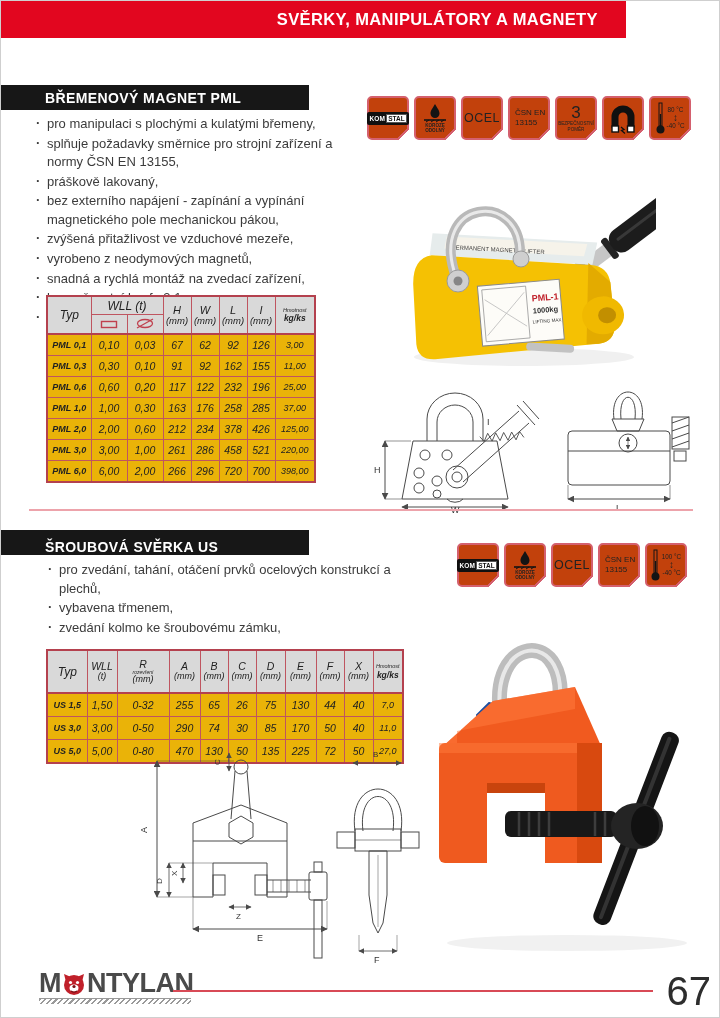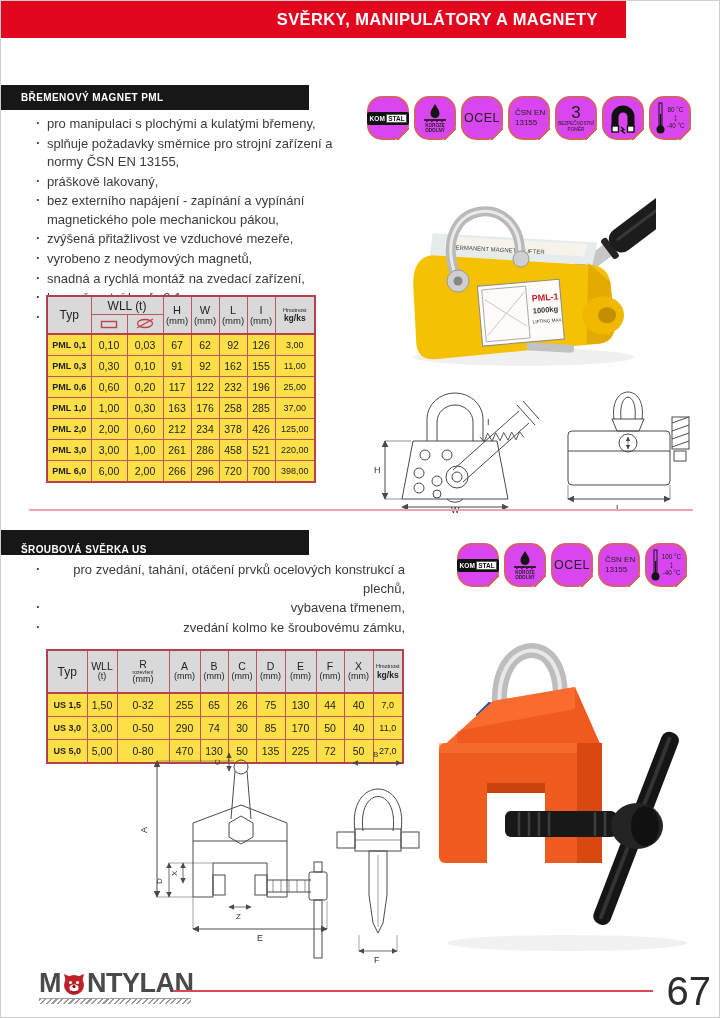--- a/index.html
+++ b/index.html
@@ -7,47 +7,47 @@
         font-family:"Liberation Sans",sans-serif;overflow:hidden;}
 
   
   .banner{position:absolute;left:0;top:0;width:625px;height:37px;background:#e2061f;
           display:flex;align-items:center;justify-content:flex-end;}
   .banner-title{color:#fff;font-size:16.5px;font-weight:600;letter-spacing:.4px;padding-right:28px;}
 
   
   .sec-header{position:absolute;left:0;width:308px;height:25px;background:#171717;
               display:flex;align-items:center;}
-  .sec-header span{color:#fff;font-size:10px;font-weight:700;letter-spacing:.4px;padding-left:20px;}
+  .sec-header span{color:#fff;font-size:14px;font-weight:700;letter-spacing:.4px;padding-left:44px;}
 
   
   ul.bullets{position:absolute;margin:0;padding:0;list-style:none;color:#3b3b3b;font-size:13px;line-height:1.43;}
   ul.bullets li{position:relative;padding-left:12px;margin-bottom:1px;}
   ul.bullets li::before{content:"·";position:absolute;left:1px;top:-1px;font-weight:700;color:#3b3b3b;}
 
   
   .badge-row{position:absolute;display:flex;gap:5px;}
-  .badge{position:relative;width:42px;height:44px;background:#d946ef;border:2px solid #d4606e;border-radius:15px;
+  .badge{position:relative;width:42px;height:44px;background:#c2410c;border:2px solid #d4606e;border-radius:5px;
          box-sizing:border-box;display:flex;flex-direction:column;align-items:center;justify-content:center;overflow:visible;}
   .badge::after{content:"";position:absolute;right:-2px;bottom:-2px;width:12px;height:12px;
          background:linear-gradient(to bottom right,rgba(255,255,255,0) calc(50% - 1px),#d4606e calc(50% - 1px),#d4606e calc(50% + 1px),#ffffff calc(50% + 1px));}
   .komstal{display:flex;align-items:center;background:#101010;border-radius:2px;padding:2px 2px;}
   .k-kom{color:#fff;font-size:6.5px;font-weight:700;letter-spacing:.2px;}
   .k-stal{background:#fff;color:#101010;font-size:6.5px;font-weight:700;margin-left:1px;padding:0 1px;border:1px solid #555;}
   .b-tiny{font-size:4.6px;color:#222;line-height:1.15;text-align:center;font-weight:700;}
   .b-ocel{font-size:12.5px;color:#222;letter-spacing:.5px;}
   .b-csn{font-size:8px;color:#222;line-height:1.2;text-align:left;width:100%;padding-left:5px;box-sizing:border-box;}
   .b-ratio-num{font-size:17px;color:#222;line-height:1;}
   .b-thermo{display:flex;align-items:center;gap:2px;}
   .b-thermo-col{display:flex;flex-direction:column;align-items:center;line-height:1;}
   .b-temp{font-size:6.3px;color:#222;}
   .b-arrow{font-size:10px;color:#222;line-height:1;}
 
   
-  table.ptable{position:absolute;border-collapse:collapse;background:#fde047;table-layout:fixed;}
+  table.ptable{position:absolute;border-collapse:collapse;background:#eab308;table-layout:fixed;font-style:italic;}
   table.ptable th,table.ptable td{border:1px solid #bf5560;text-align:center;vertical-align:middle;padding:0;color:#222;}
   table.ptable{border:2px solid #b4414e;}
   table.ptable thead th{background:#d9d9d9;font-weight:400;}
   table.ptable thead{border-bottom:2px solid #b4414e;}
   .th-typ{font-size:12px;}
   .th-wll{font-size:12px;height:17px;}
   .dimL{display:block;font-size:11px;line-height:1.1;}
   .dimU{display:block;font-size:9.5px;line-height:1.1;}
   .wt1{display:block;font-size:5.5px;line-height:1.2;}
   .wt2{display:block;font-size:8.5px;font-weight:600;line-height:1.2;}
@@ -368,21 +368,21 @@
     <text x="116" y="58" font-size="9" fill="#333">I</text>
     <text x="245" y="144" font-size="9" fill="#333">L</text>
   </svg>
 
   <div class="sep" style="left:28px;top:508px;width:664px;"></div>
 
   <div class="sec-header" style="top:529px;align-items:flex-end;">
     <span>ŠROUBOVÁ SVĚRKA US</span>
   </div>
 
-  <ul class="bullets" style="left:34px;top:560px;width:370px;text-align:right;">
+  <ul class="bullets" style="left:46px;top:560px;width:370px;">
       <li>pro zvedání, tahání, otáčení prvků ocelových konstrukcí a plechů,</li>
       <li>vybavena třmenem,</li>
       <li>zvedání kolmo ke šroubovému zámku,</li>
     </ul>
 
   <div class="badge-row" style="left:456px;top:542px;">
     <div class="badge">
       <div class="komstal">
         <span class="k-kom">KOM</span>
           <span class="k-stal">STAL</span>

